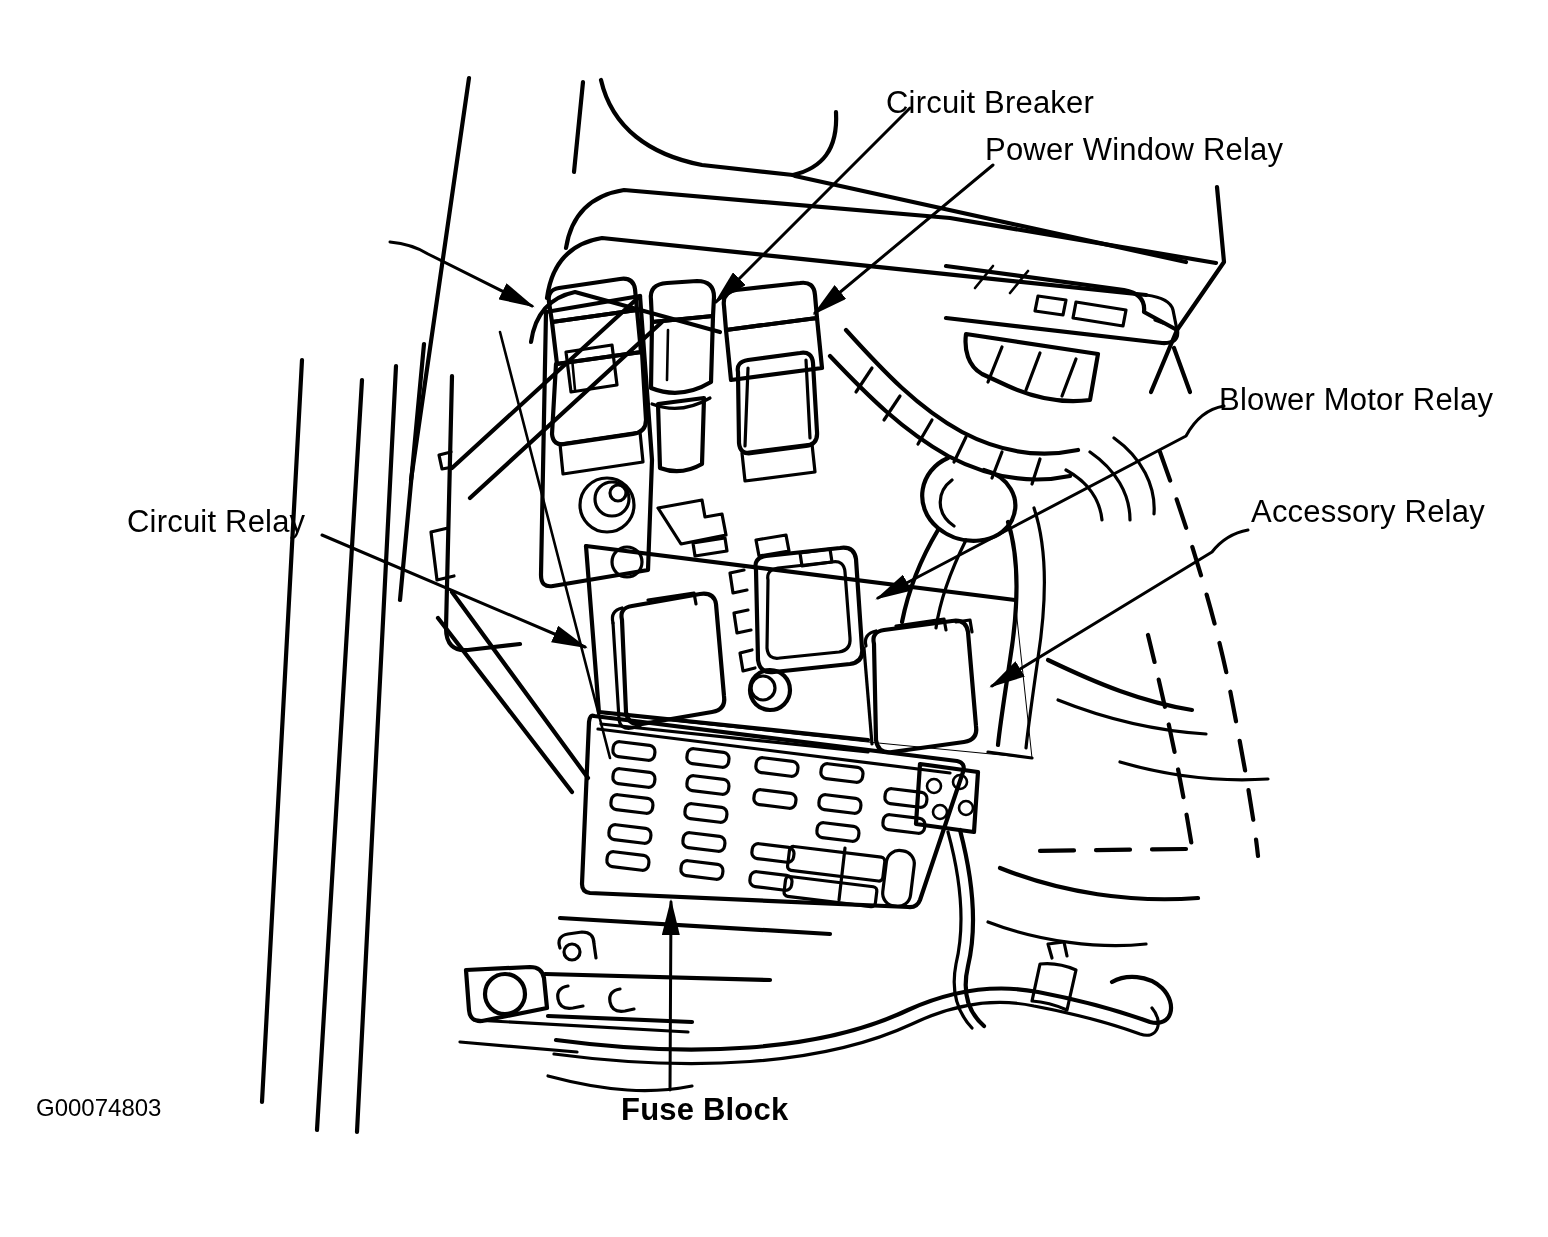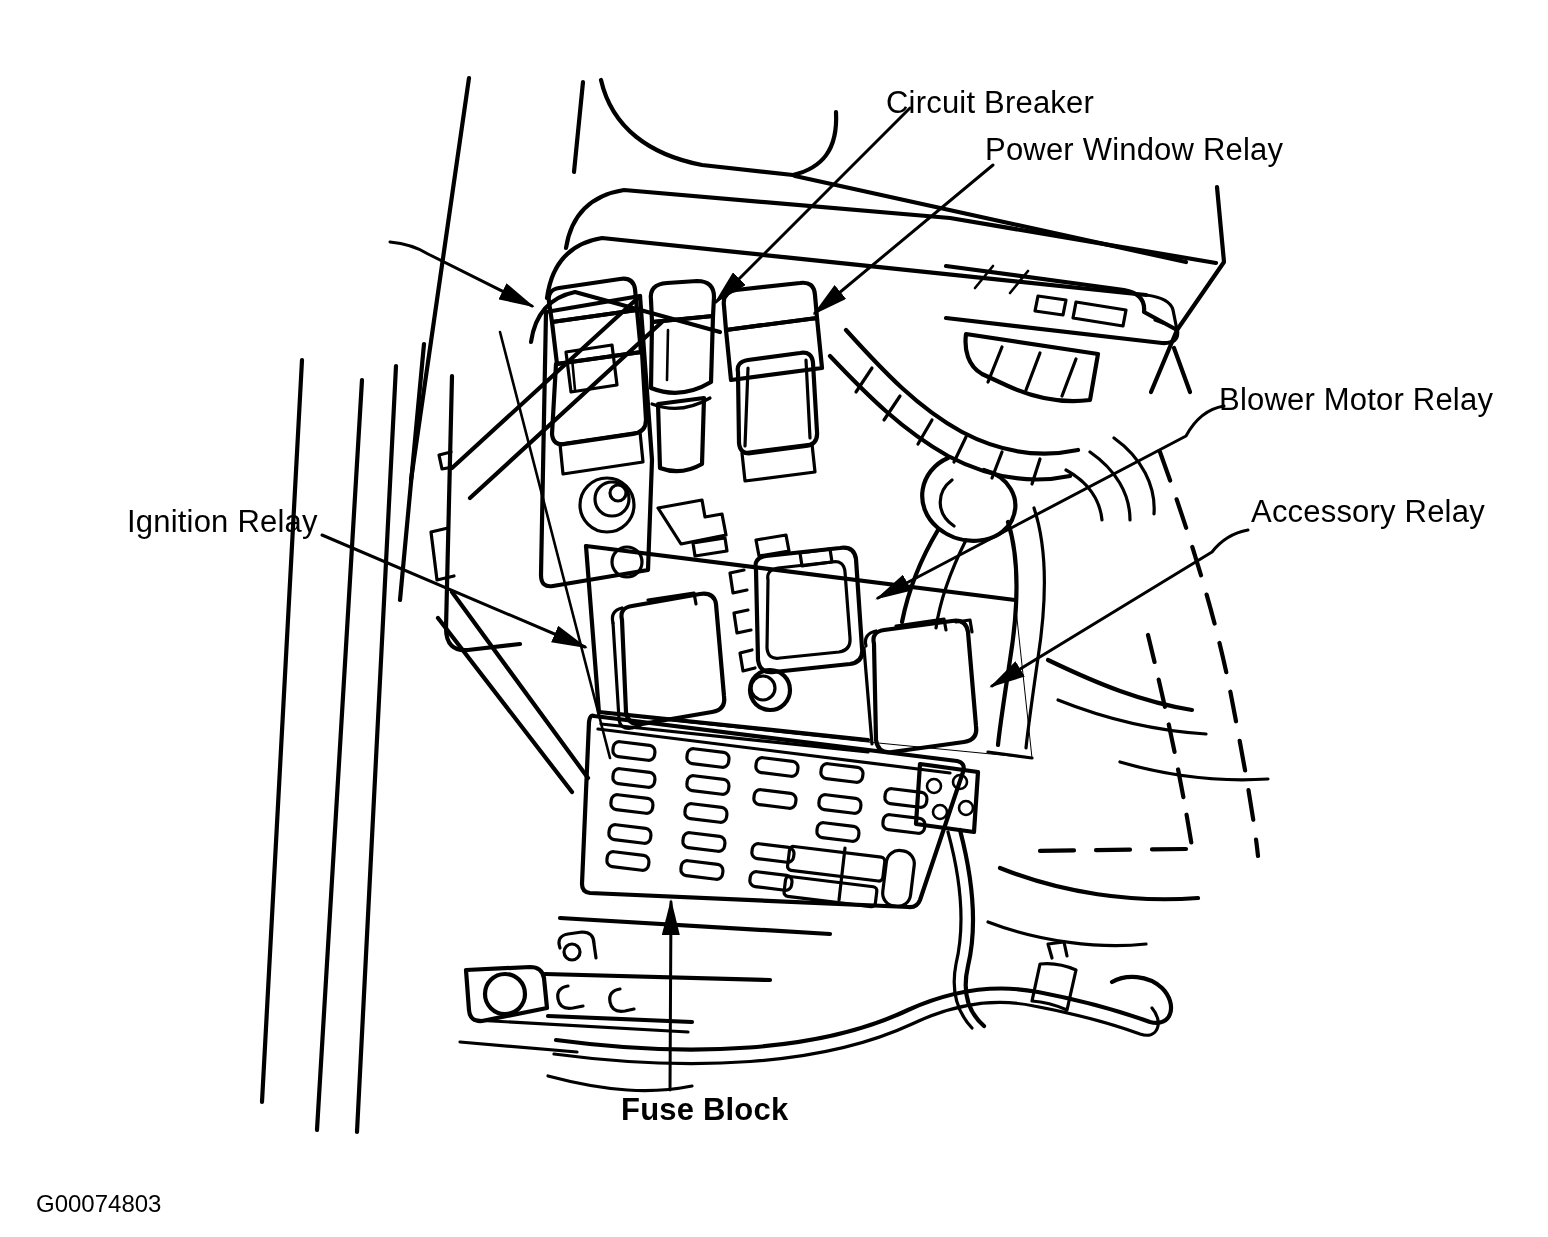--- a/index.html
+++ b/index.html
@@ -255,17 +255,17 @@
     <path class="arrow" data-name="arrow-blower-motor-relay" marker-end="url(#ah)" d="M1224,406 Q1200,410 1186,436 L878,598"></path>
     <path class="arrow" data-name="arrow-accessory-relay" marker-end="url(#ah)" d="M1248,530 Q1226,534 1212,552 L992,686"></path>
     <path class="arrow" data-name="arrow-fuse-block" marker-end="url(#ah)" d="M670,1090 L671,902"></path>
   </g>
 </svg>
 
 <div class="callout" style="left:886px;top:73px;margin-top:14px;" data-name="label-circuit-breaker">Circuit Breaker</div>
 <div class="callout" style="left:985px;top:134px;" data-name="label-power-window-relay">Power Window Relay</div>
 <div class="callout" style="left:1219px;top:376px;margin-top:8px;" data-name="label-blower-motor-relay">Blower Motor Relay</div>
 <div class="callout" style="left:1251px;top:496px;" data-name="label-accessory-relay">Accessory Relay</div>
-<div class="callout" style="left:127px;top:506px;" data-name="label-ignition-relay">Ignition Relay</div>
+<div class="callout" style="left:127px;top:506px;" data-name="label-ignition-relay">Circuit Relay</div>
 <div class="callout" style="left:621px;top:1094px;font-weight:bold;" data-name="label-fuse-block">Fuse Block</div>
-<div class="figcode" style="left:36px;top:1190px;text-align:right;" data-name="figure-code">G00074803</div>
+<div class="figcode" style="left:36px;top:1094px;text-align:right;" data-name="figure-code">G00074803</div>
 
 </div>
 
 </body></html>

